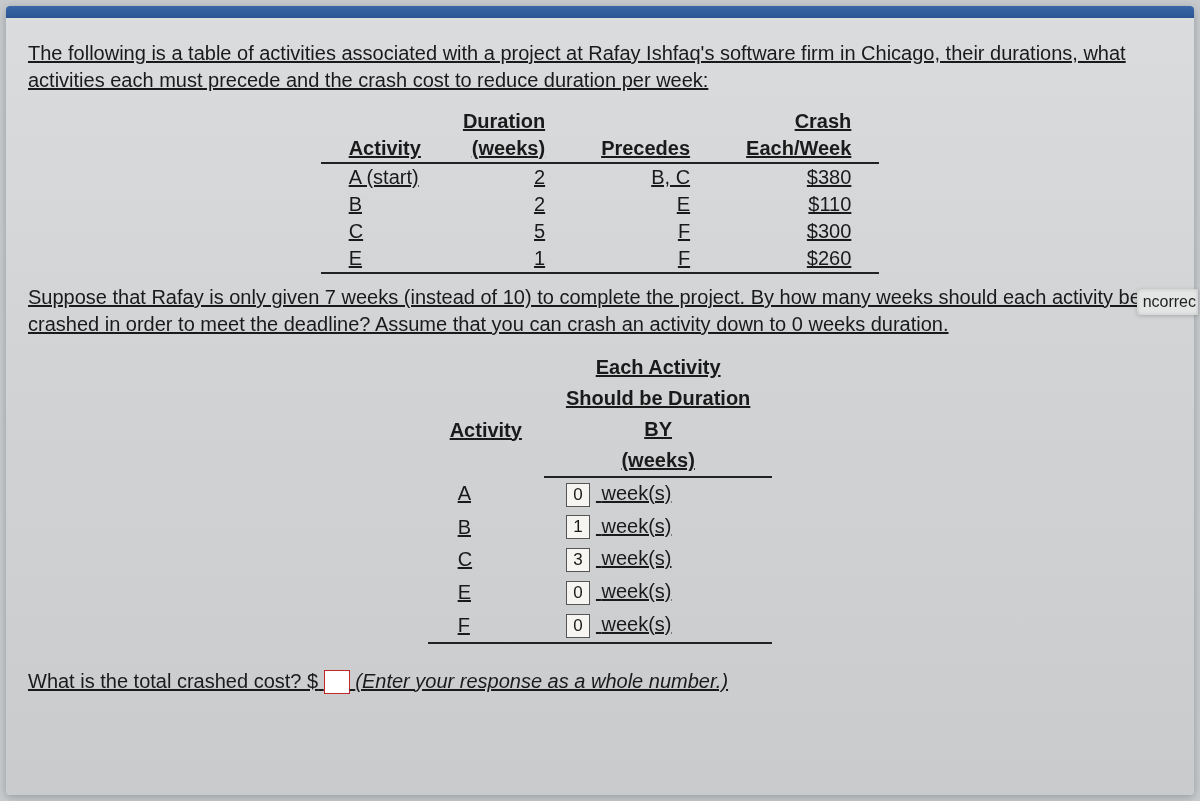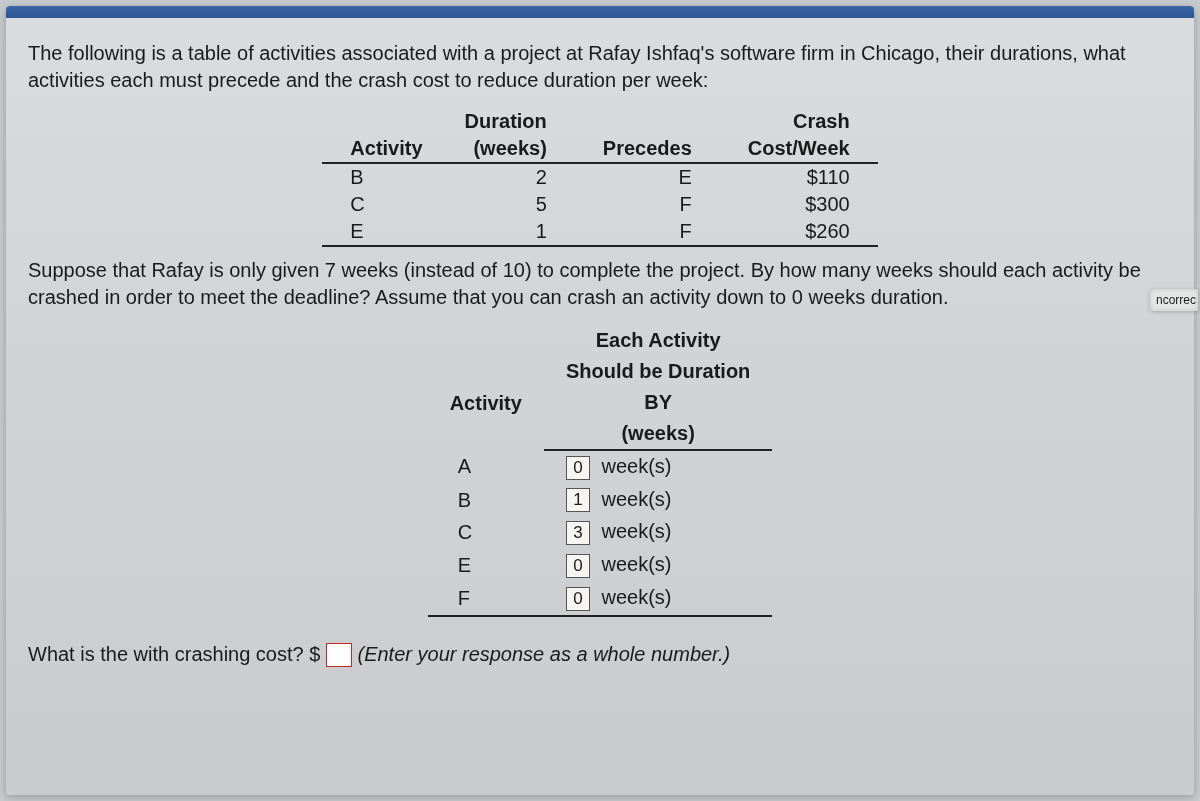--- a/index.html
+++ b/index.html
@@ -16,20 +16,21 @@
     background: linear-gradient(180deg, #dadcde 0%, #d2d4d6 40%, #c9cbcd 100%);
     margin: 6px;
     width: 1188px;
     height: 789px;
     box-shadow: 0 2px 8px rgba(0,0,0,0.25);
     border-radius: 4px;
     box-sizing: border-box;
     padding: 24px 22px 18px 22px;
     color: #1a1a1a;
     font-size: 20px;
+    text-decoration: underline;
   }
   .top-bar {
     position: absolute;
     top: 0; left: 0; right: 0;
     height: 12px;
     background: linear-gradient(180deg,#3a66a6 0%, #2b5593 100%);
     border-radius: 4px 4px 0 0;
   }
   .intro {
     margin-top: 10px;
@@ -93,21 +94,21 @@
   }
   .question-row {
     margin-top: 26px;
     font-size: 20px;
   }
   .hint { font-style: italic; margin-top: 45px; }
   .side-tag {
     position: absolute;
     right: -4px;
     top: 283px;
-    font-size: 12px;
+    font-size: 16px;
     color: #222;
     background: #e4e5e5;
     padding: 4px 2px 4px 6px;
     border-radius: 4px 0 0 4px;
     box-shadow: inset 0 0 4px rgba(0,0,0,0.15), 0 1px 4px rgba(0,0,0,0.2);
   }
 </style>
 </head>
 <body>
 
@@ -121,24 +122,30 @@
       <tr>
         <th class="col-act"></th>
         <th>Duration</th>
         <th></th>
         <th>Crash</th>
       </tr>
       <tr class="hrow">
         <th class="col-act">Activity</th>
         <th>(weeks)</th>
         <th>Precedes</th>
-        <th>Cost/Week</th>
+        <th>Each/Week</th>
       </tr>
     </thead>
     <tbody>
+      <tr>
+        <td class="col-act">A (start)</td>
+        <td>2</td>
+        <td>B, C</td>
+        <td>$380</td>
+      </tr>
       <tr>
         <td class="col-act">B</td>
         <td>2</td>
         <td>E</td>
         <td>$110</td>
       </tr>
       <tr>
         <td class="col-act">C</td>
         <td>5</td>
         <td>F</td>
@@ -205,19 +212,19 @@
         <td class="col-act">F</td>
         <td class="col-val">
           <span class="valbox">0</span>
           <span>week(s)</span>
         </td>
       </tr>
     </tbody>
   </table>
 
   <div class="question-row">
-    <span>What is the with crashing cost? $</span>
+    <span>What is the total crashed cost? $</span>
     <span class="ansbox"></span>
     <span class="hint">(Enter your response as a whole number.)</span>
   </div>
 
   <div class="side-tag">ncorrec</div>
 </div>
 
 </body></html>

